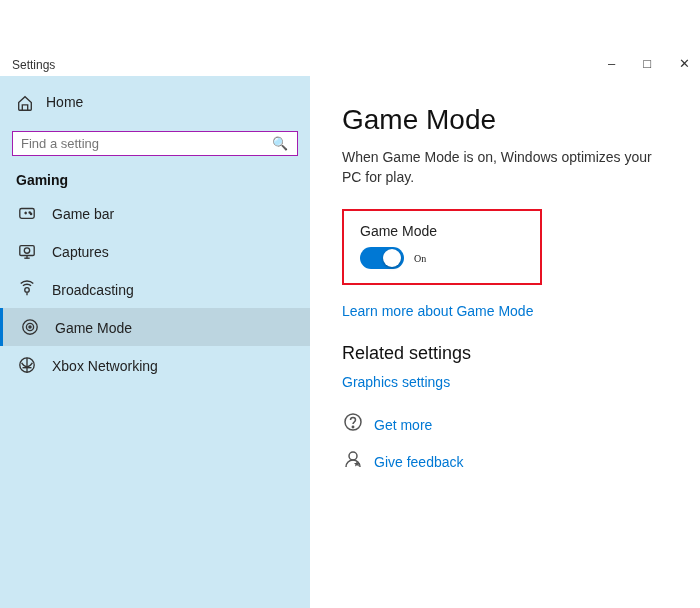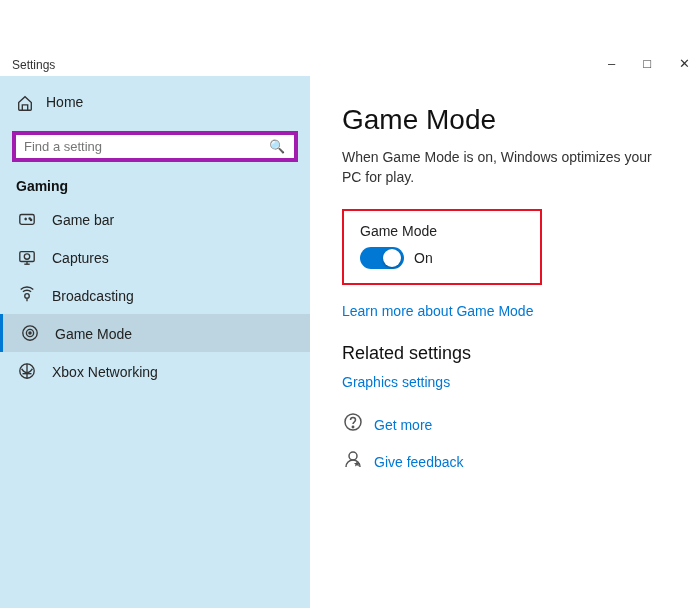--- a/index.html
+++ b/index.html
@@ -58,21 +58,21 @@
       padding: 10px 16px;
       cursor: pointer;
       color: #222;
       font-size: 14px;
     }
     .search-box {
       margin: 6px 12px 10px 12px;
       display: flex;
       align-items: center;
       background: #fff;
-      border: 4px solid #a21caf;
+      border: 1px solid #a21caf;
       padding: 4px 8px;
     }
     .search-input {
       border: none;
       outline: none;
       flex: 1;
       font-size: 13px;
       background: transparent;
       color: #333;
     }
@@ -158,22 +158,23 @@
       width: 18px;
       height: 18px;
       background: #fff;
       border-radius: 50%;
       position: absolute;
       top: 2px;
       right: 3px;
       box-shadow: 0 1px 3px rgba(0,0,0,0.3);
     }
     .toggle-text {
-      font-size: 14px;
+      font-size: 10px;
       color: #222;
+      font-family: Liberation Serif, serif;
     }
     .learn-more-link {
       color: #0078d4;
       font-size: 14px;
       cursor: pointer;
       text-decoration: none;
       display: block;
       margin-bottom: 24px;
     }
     .related-settings-title {

